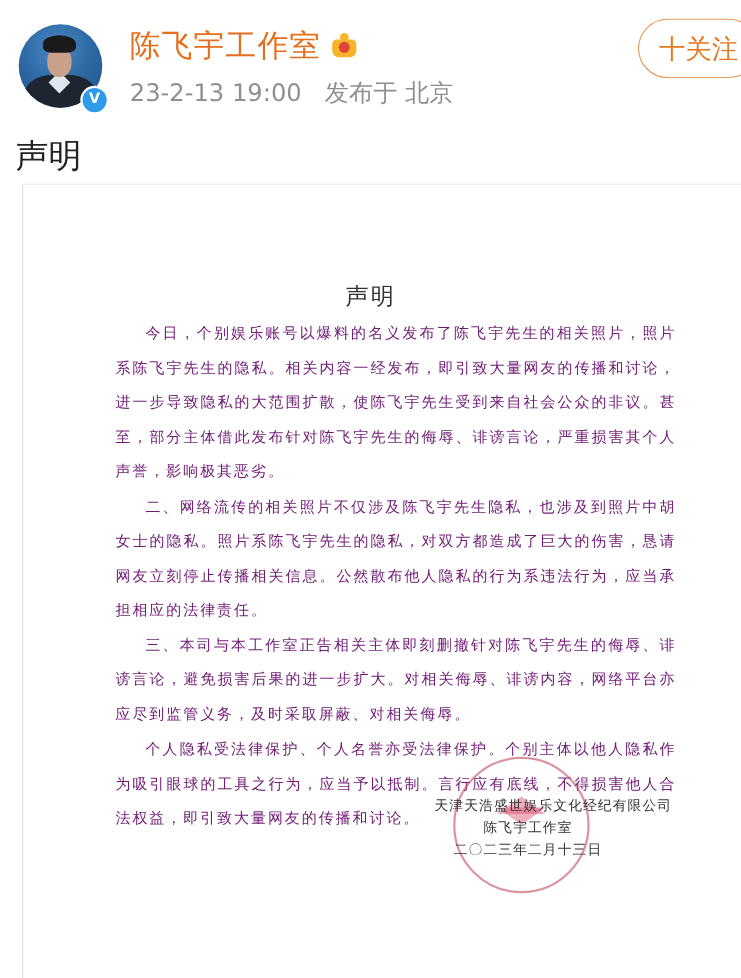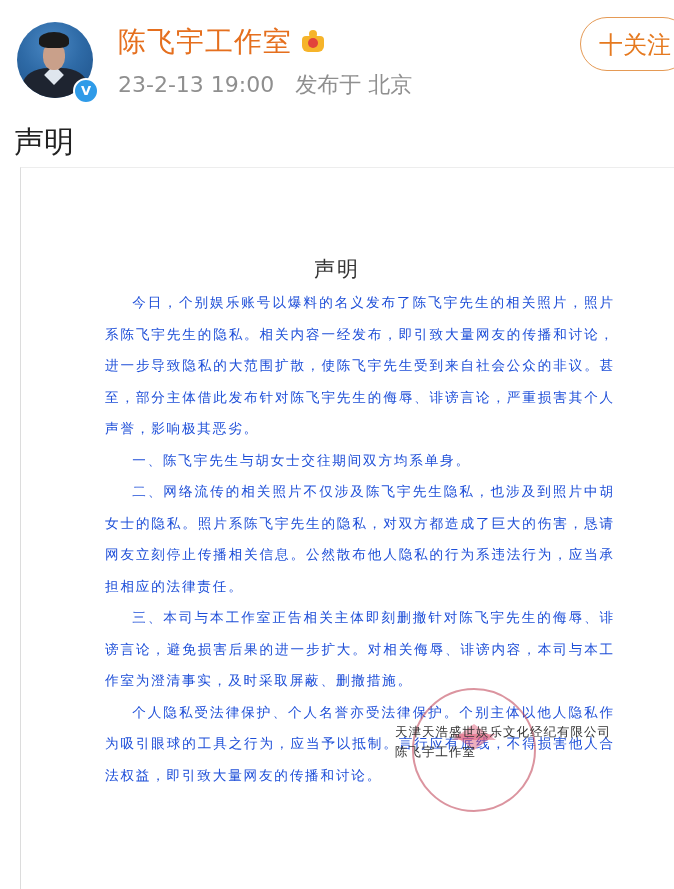--- a/index.html
+++ b/index.html
@@ -29,25 +29,25 @@
   .follow-btn { position:absolute; left:580px; top:17px; width:110px; height:54px; border:1.5px solid #e59a55; border-radius:28px;
                 background:#fff; color:#e5791f; font-size:24px; line-height:54px; padding-left:18px; box-sizing:border-box; white-space:nowrap; }
 
   .post-text { position:absolute; left:14px; top:122px; font-size:30px; color:#222; font-family:"DejaVu Sans", sans-serif; }
 
   .doc { position:absolute; left:20px; top:167px; width:660px; height:730px; background:#fff;
          border-left:1px solid #dcdcdc; border-top:1px solid #ededed; }
   .doc-title { position:absolute; left:0; width:674px; top:255px; text-align:center; font-size:21px; color:#333;
                font-family:"DejaVu Serif", serif; letter-spacing:2px; }
   .doc-body { position:absolute; left:105px; top:287px; width:510px; font-family:Liberation Serif, serif;
-              font-size:13.6px; line-height:31.5px; color:#1d4ed8; letter-spacing:1.8px; }
+              font-size:13.6px; line-height:31.5px; color:#701a75; letter-spacing:1.8px; }
   .doc-body p { margin:0; text-indent:2em; text-align:justify; }
 
   .sign { position:absolute; left:395px; top:722px; width:170px; font-family:"DejaVu Sans", sans-serif; font-size:12.5px; color:#333; }
-  .sign div { line-height:20px; letter-spacing:1px; white-space:nowrap; }
+  .sign div { text-align:center; line-height:20px; letter-spacing:1px; white-space:nowrap; }
 
   .seal { position:absolute; left:412px; top:688px; width:124px; height:124px; border:2px solid rgba(190,60,80,0.55); border-radius:50%;
           box-sizing:border-box; }
   .seal .star { position:absolute; left:38px; top:34px; width:0; height:0;
                 border-left:22px solid transparent; border-right:22px solid transparent; border-bottom:16px solid rgba(220,80,110,0.45); }
   .seal .star2 { position:absolute; left:38px; top:44px; width:0; height:0;
                 border-left:22px solid transparent; border-right:22px solid transparent; border-top:16px solid rgba(220,80,110,0.45); }
 </style>
 </head>
 <body>
@@ -81,27 +81,27 @@
 </div>
 
 <div class="post-text">声明</div>
 
 <div class="doc"></div>
 
 <div class="doc-title">声明</div>
 
 <div class="doc-body">
   <p>今日，个别娱乐账号以爆料的名义发布了陈飞宇先生的相关照片，照片系陈飞宇先生的隐私。相关内容一经发布，即引致大量网友的传播和讨论，进一步导致隐私的大范围扩散，使陈飞宇先生受到来自社会公众的非议。甚至，部分主体借此发布针对陈飞宇先生的侮辱、诽谤言论，严重损害其个人声誉，影响极其恶劣。</p>
-  <p>一、陈飞宇先生与胡女士交往期间双方均系单身。</p>
   <p>二、网络流传的相关照片不仅涉及陈飞宇先生隐私，也涉及到照片中胡女士的隐私。照片系陈飞宇先生的隐私，对双方都造成了巨大的伤害，恳请网友立刻停止传播相关信息。公然散布他人隐私的行为系违法行为，应当承担相应的法律责任。</p>
-  <p>三、本司与本工作室正告相关主体即刻删撤针对陈飞宇先生的侮辱、诽谤言论，避免损害后果的进一步扩大。对相关侮辱、诽谤内容，本司与本工作室为澄清事实，及时采取屏蔽、删撤措施。</p>
+  <p>三、本司与本工作室正告相关主体即刻删撤针对陈飞宇先生的侮辱、诽谤言论，避免损害后果的进一步扩大。对相关侮辱、诽谤内容，网络平台亦应尽到监管义务，及时采取屏蔽、对相关侮辱。</p>
   <p>个人隐私受法律保护、个人名誉亦受法律保护。个别主体以他人隐私作为吸引眼球的工具之行为，应当予以抵制。言行应有底线，不得损害他人合法权益，即引致大量网友的传播和讨论。</p>
 </div>
 
 <div class="seal">
   <div class="star"></div>
   <div class="star2"></div>
 </div>
 
 <div class="sign">
   <div>天津天浩盛世娱乐文化经纪有限公司</div>
   <div>陈飞宇工作室</div>
+  <div>二〇二三年二月十三日</div>
 </div>
 
 </body></html>

